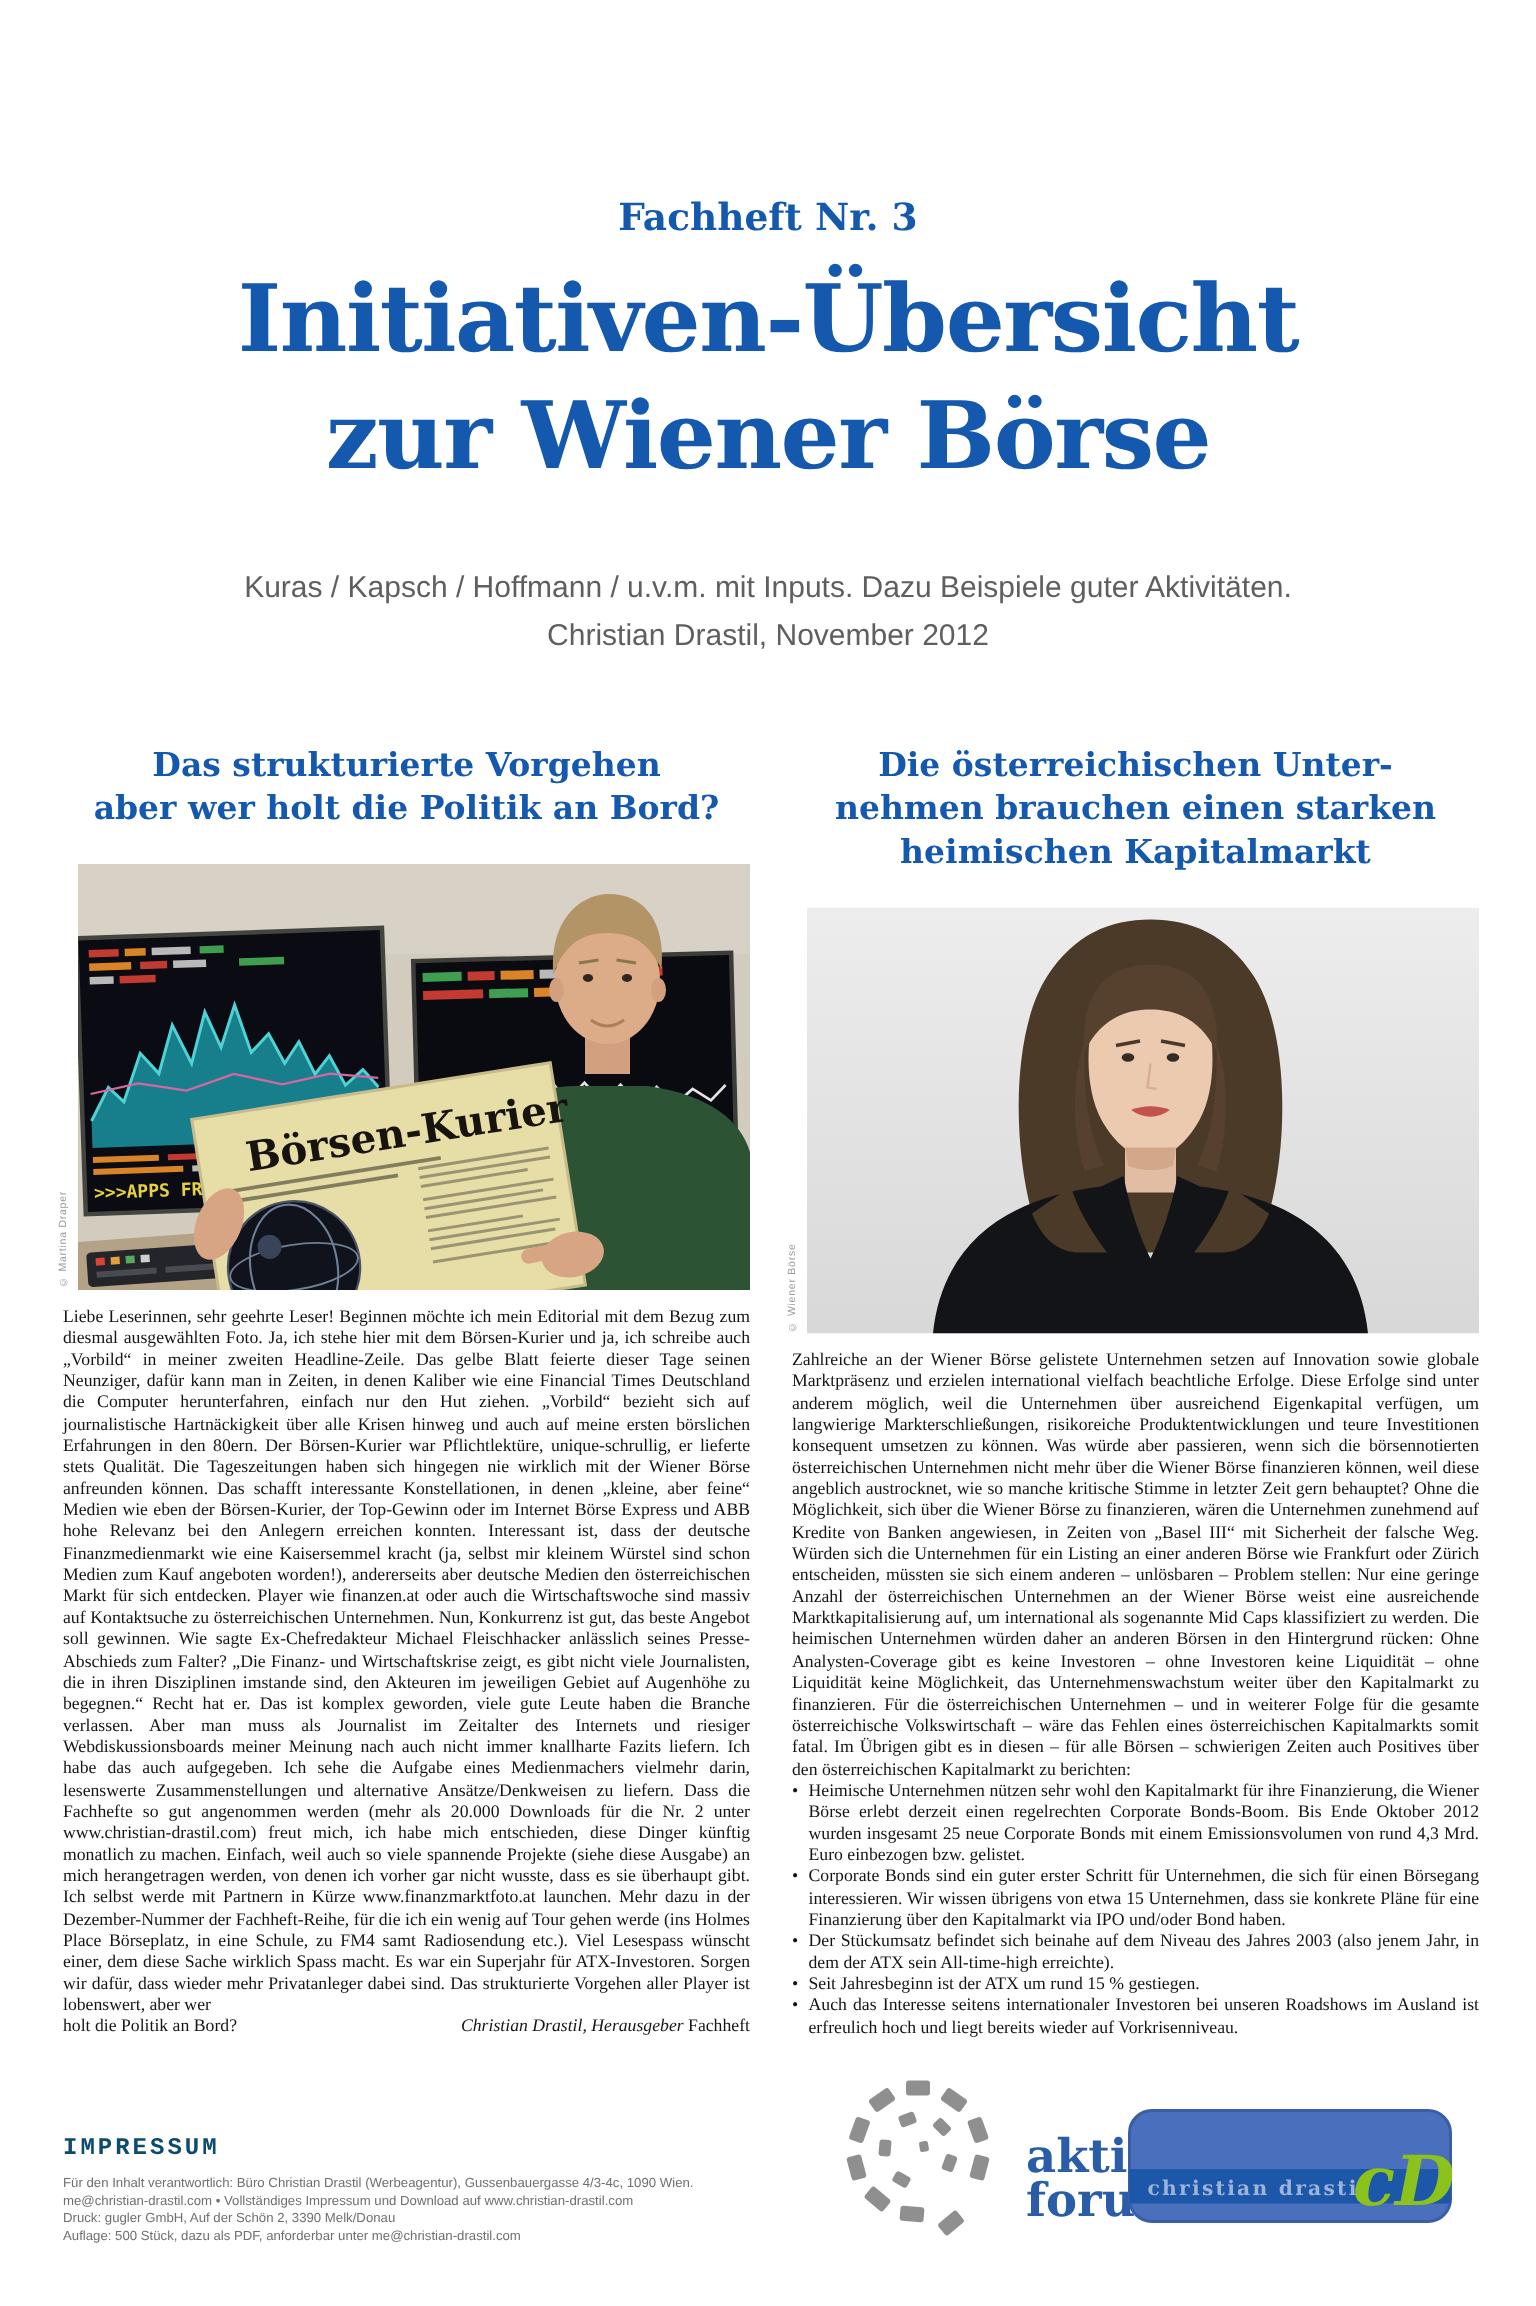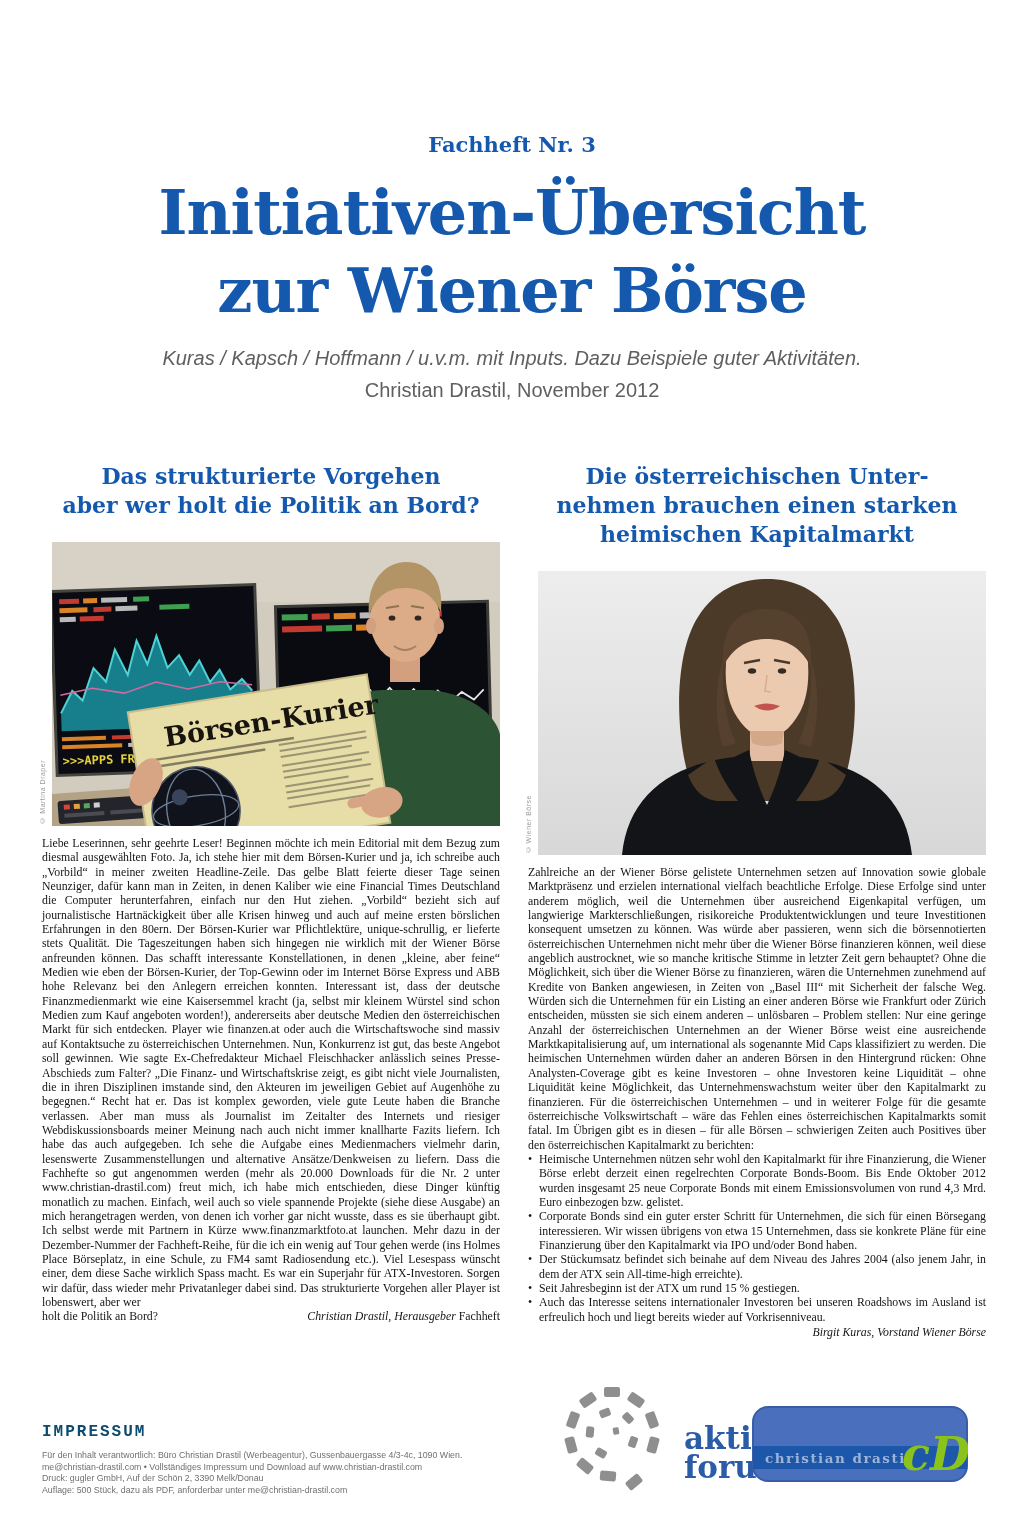--- a/index.html
+++ b/index.html
@@ -1,25 +1,25 @@
 <!DOCTYPE html>
 <html><head>
 <meta charset="utf-8">
 <style>
   html,body{margin:0;padding:0;background:#ffffff;}
   .page{position:relative;width:1024px;height:1537px;background:#fff;overflow:hidden;
         font-family:"Liberation Serif",serif;color:#151515;}
   
   .kicker{padding-top:130px;text-align:center;font-family:"DejaVu Serif",serif;
-          font-weight:bold;font-size:21px;line-height:30px;color:#1459ae;}
+          font-weight:bold;font-size:25px;line-height:30px;color:#1459ae;}
   .title{margin-top:14px;text-align:center;font-family:"DejaVu Serif",serif;
          font-weight:bold;font-size:62px;line-height:78px;color:#1459ae;letter-spacing:-1px;}
   .title-line{white-space:nowrap;}
-  .subtitle{margin-top:16px;text-align:center;font-family:"Liberation Sans",sans-serif;
-            font-size:20px;line-height:24px;color:#5f5f5f;font-style:italic;}
+  .subtitle{margin-top:50px;text-align:center;font-family:"Liberation Sans",sans-serif;
+            font-size:20px;line-height:24px;color:#5f5f5f;}
   .byline{margin-top:8px;text-align:center;font-family:"Liberation Sans",sans-serif;
           font-size:20px;line-height:24px;color:#5f5f5f;}
   
   .columns{display:flex;gap:28px;margin:60px 46px 0 42px;}
   .col{width:458px;flex:0 0 458px;}
   .col-headline{font-family:"DejaVu Serif",serif;font-weight:bold;font-size:22px;
                 line-height:29px;color:#1459ae;text-align:center;}
   .hl-line{white-space:nowrap;}
   .col-sub{margin-top:12px;text-align:center;font-family:"Liberation Sans",sans-serif;
            font-size:15.5px;line-height:20px;color:#3e3e3e;}
@@ -215,25 +215,24 @@
             <path d="M150,204 C158,224 170,230 182,230 L200,230 C188,214 180,200 176,186 Z" fill="#4c3a28"></path>
             <path d="M308,204 C300,224 288,230 276,230 L258,230 C270,214 278,200 282,186 Z" fill="#4c3a28"></path>
           </g>
         </svg>
       </div>
 
       <div class="body-text">Zahlreiche an der Wiener Börse gelistete Unternehmen setzen auf Innovation sowie globale Marktpräsenz und erzielen international vielfach beachtliche Erfolge. Diese Erfolge sind unter anderem möglich, weil die Unternehmen über ausreichend Eigenkapital verfügen, um langwierige Markterschließungen, risikoreiche Produktentwicklungen und teure Investitionen konsequent umsetzen zu können. Was würde aber passieren, wenn sich die börsennotierten österreichischen Unternehmen nicht mehr über die Wiener Börse finanzieren können, weil diese angeblich austrocknet, wie so manche kritische Stimme in letzter Zeit gern behauptet? Ohne die Möglichkeit, sich über die Wiener Börse zu finanzieren, wären die Unternehmen zunehmend auf Kredite von Banken angewiesen, in Zeiten von „Basel III“ mit Sicherheit der falsche Weg. Würden sich die Unternehmen für ein Listing an einer anderen Börse wie Frankfurt oder Zürich entscheiden, müssten sie sich einem anderen – unlösbaren – Problem stellen: Nur eine geringe Anzahl der österreichischen Unternehmen an der Wiener Börse weist eine ausreichende Marktkapitalisierung auf, um international als sogenannte Mid Caps klassifiziert zu werden. Die heimischen Unternehmen würden daher an anderen Börsen in den Hintergrund rücken: Ohne Analysten-Coverage gibt es keine Investoren – ohne Investoren keine Liquidität – ohne Liquidität keine Möglichkeit, das Unternehmenswachstum weiter über den Kapitalmarkt zu finanzieren. Für die österreichischen Unternehmen – und in weiterer Folge für die gesamte österreichische Volkswirtschaft – wäre das Fehlen eines österreichischen Kapitalmarkts somit fatal. Im Übrigen gibt es in diesen – für alle Börsen – schwierigen Zeiten auch Positives über den österreichischen Kapitalmarkt zu berichten:</div>
       <div class="bullets">
           <div class="bullet">Heimische Unternehmen nützen sehr wohl den Kapitalmarkt für ihre Finanzierung, die Wiener Börse erlebt derzeit einen regelrechten Corporate Bonds-Boom. Bis Ende Oktober 2012 wurden insgesamt 25 neue Corporate Bonds mit einem Emissionsvolumen von rund 4,3 Mrd. Euro einbezogen bzw. gelistet.</div>
           <div class="bullet">Corporate Bonds sind ein guter erster Schritt für Unternehmen, die sich für einen Börsegang interessieren. Wir wissen übrigens von etwa 15 Unternehmen, dass sie konkrete Pläne für eine Finanzierung über den Kapitalmarkt via IPO und/oder Bond haben.</div>
-          <div class="bullet">Der Stückumsatz befindet sich beinahe auf dem Niveau des Jahres 2004 (also jenem Jahr, in dem der ATX sein All-time-high erreichte).</div>
+          <div class="bullet">Der Stückumsatz befindet sich beinahe auf dem Niveau des Jahres 2003 (also jenem Jahr, in dem der ATX sein All-time-high erreichte).</div>
           <div class="bullet">Seit Jahresbeginn ist der ATX um rund 15 % gestiegen.</div>
           <div class="bullet">Auch das Interesse seitens internationaler Investoren bei unseren Roadshows im Ausland ist erfreulich hoch und liegt bereits wieder auf Vorkrisenniveau.</div>
         </div>
-      <div class="sig-right">Birgit Kuras, Vorstand Wiener Börse</div>
     </div>
   </div>
 
   <div class="impressum">
     <div class="imp-title">IMPRESSUM</div>
     <div class="imp-lines">
         <div class="imp-line">Für den Inhalt verantwortlich: Büro Christian Drastil (Werbeagentur), Gussenbauergasse 4/3-4c, 1090 Wien.</div>
         <div class="imp-line">me@christian-drastil.com • Vollständiges Impressum und Download auf www.christian-drastil.com</div>
         <div class="imp-line">Druck: gugler GmbH, Auf der Schön 2, 3390 Melk/Donau</div>
         <div class="imp-line">Auflage: 500 Stück, dazu als PDF, anforderbar unter me@christian-drastil.com</div>

